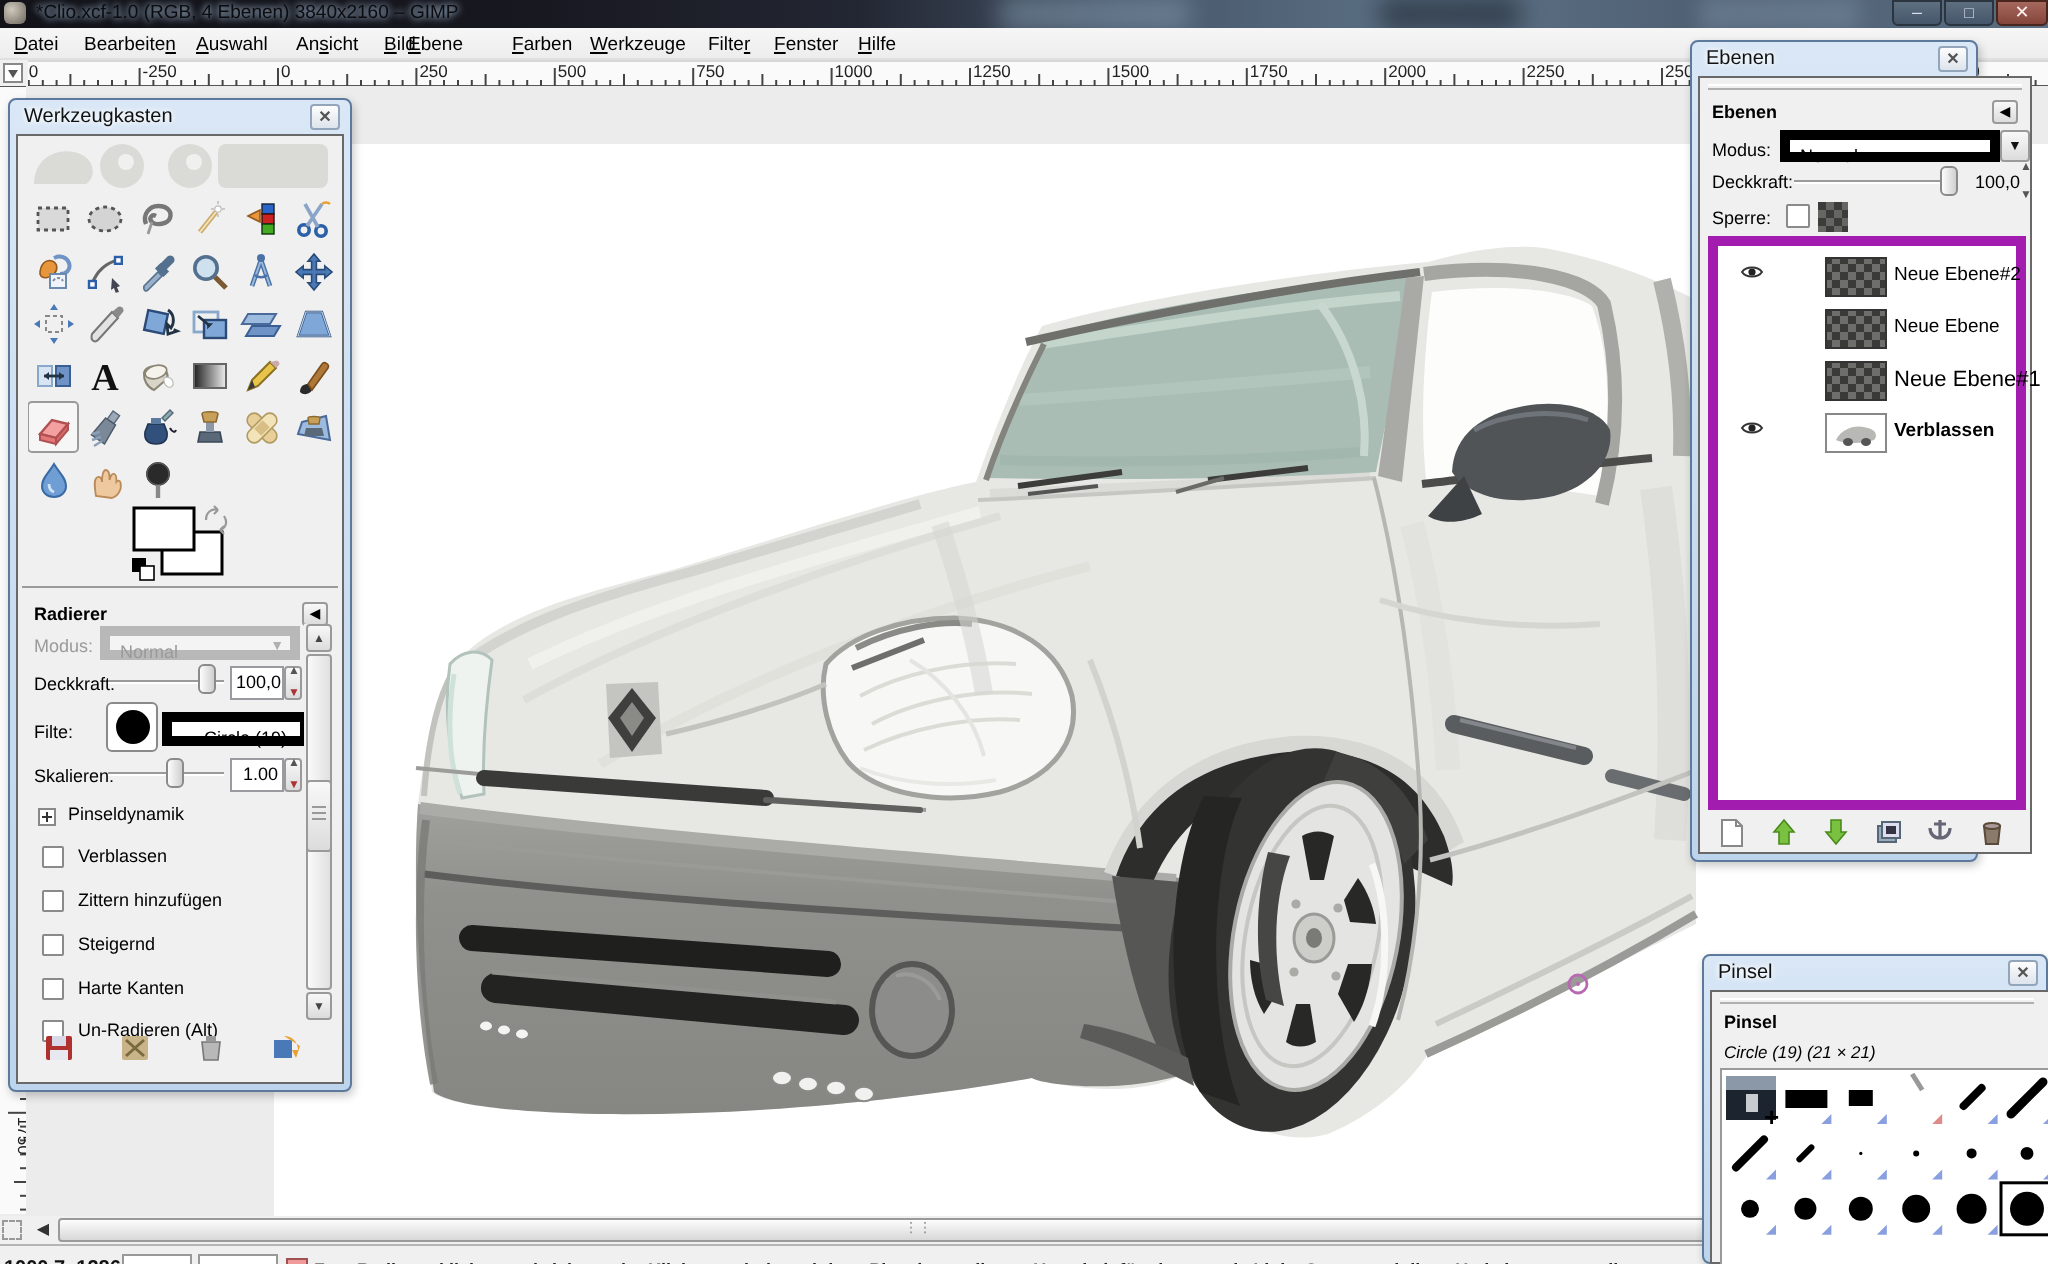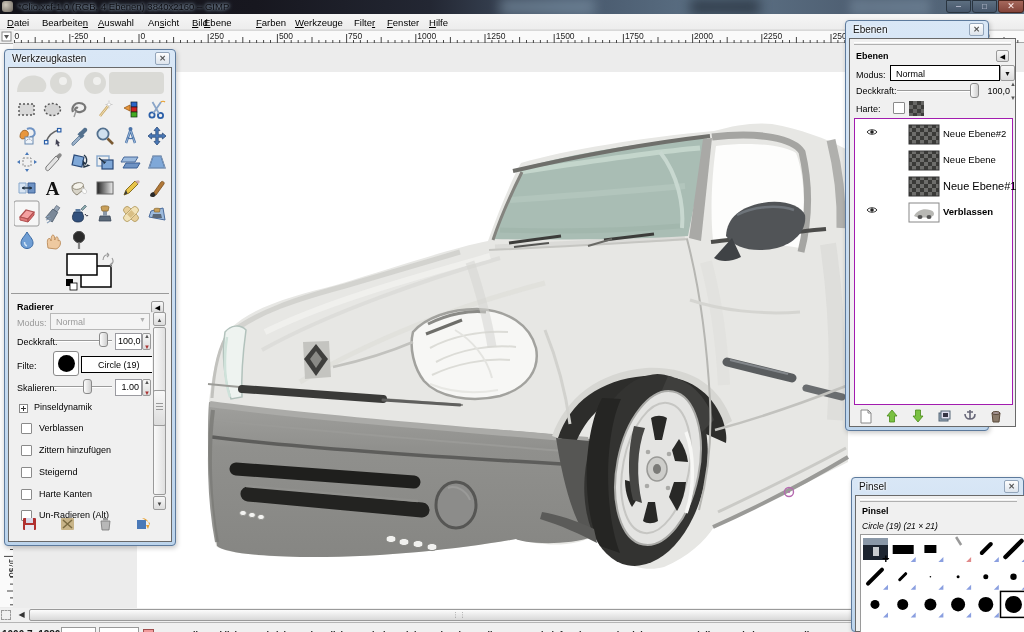--- a/index.html
+++ b/index.html
@@ -3,21 +3,21 @@
 *{margin:0;padding:0;box-sizing:border-box}
 body{width:1024px;height:632px;overflow:hidden;font-family:"Liberation Sans",sans-serif;position:relative;background:#ececec}
 .abs{position:absolute}
 .win{position:absolute;border-radius:4px;box-shadow:1px 2px 5px rgba(0,0,0,0.22);background:linear-gradient(#d9e7f6,#bcd4ec)}
 .winborder{position:absolute;inset:0;border:1px solid #5d7a9c;border-radius:4px;pointer-events:none}
 .wtitle{position:absolute;left:8px;top:4px;font-size:10px;color:#111;text-shadow:0 0 3px #fff,0 0 3px #fff}
 .wclose{position:absolute;width:15px;height:13px;background:linear-gradient(#fdfdfd,#dde4ec);border:1px solid #93a5ba;border-radius:2px;font-size:8px;line-height:12px;text-align:center;color:#555;font-weight:bold}
 .wcontent{position:absolute;background:#f0f0f0;border:1px solid #696969}
 .lbl{position:absolute;font-size:9px;color:#000;white-space:nowrap}
 .glbl{position:absolute;font-size:9px;color:#9a9a9a;white-space:nowrap}
-.field{position:absolute;background:#fff;border:1px solid #000000;font-size:9px}
+.field{position:absolute;background:#fff;border:5px solid #000000;font-size:9px}
 .slider-tr{position:absolute;height:2px;background:#9a9a9a;border-bottom:1px solid #fff}
 .shandle{position:absolute;width:9px;height:15px;background:linear-gradient(90deg,#fdfdfd,#cfcfcf);border:1px solid #8a8a8a;border-radius:3px}
 .spin{position:absolute;background:#fff;border:1px solid #9a9aa0;font-size:9px;text-align:right}
 .chk{position:absolute;width:11px;height:11px;background:#fff;border:1px solid #8a8a8a;border-radius:1px}
 .sbtn{position:absolute;background:linear-gradient(#f8f8f8,#dcdcdc);border:1px solid #9a9a9a;border-radius:2px}
 </style></head><body>
 
 <div class="abs" style="left:0;top:0;width:1024px;height:14px;overflow:hidden;background:linear-gradient(90deg,#121218 0%,#17171f 25%,#232733 42%,#46566a 55%,#5d7286 70%,#4d5d70 85%,#5a6e82 100%)">
  <div class="abs" style="left:500px;top:-2px;width:95px;height:18px;background:#7d93a6;filter:blur(6px);opacity:.6"></div>
  <div class="abs" style="left:690px;top:-2px;width:70px;height:18px;background:#2c3744;filter:blur(6px);opacity:.8"></div>
@@ -732,34 +732,34 @@
       </div>
   <div class="sbtn" style="left:150px;top:26px;width:15px;height:16px;text-align:center;font-size:7px;line-height:15px;color:#111">▼</div>
   <div class="lbl" style="left:6px;top:47px">Deckkraft:</div>
   <div class="slider-tr" style="left:47px;top:51px;width:78px"></div>
   <div class="shandle" style="left:120px;top:44px"></div>
   <div class="spin" style="left:134px;top:46px;width:26px;height:15px;border:none;background:none;padding:1px 0;font-size:9px">100,0</div>
   <div class="abs" style="left:160px;top:44px;width:7px;height:16px">
         <span style="position:absolute;top:-2px;font-size:6px;color:#555">▲</span>
         <span style="position:absolute;bottom:-2px;font-size:6px;color:#555">▼</span>
       </div>
-  <div class="lbl" style="left:6px;top:65px">Harte:</div>
+  <div class="lbl" style="left:6px;top:65px">Sperre:</div>
   <div class="chk" style="left:43px;top:63px;width:12px;height:12px"></div>
   <svg class="abs" style="left:59px;top:62px" width="15" height="15">
         <defs>
           <pattern id="chk" width="8" height="8" patternUnits="userSpaceOnUse">
             <rect width="8" height="8" fill="#666664"></rect>
             <rect width="4" height="4" fill="#3c3c3a"></rect>
             <rect x="4" y="4" width="4" height="4" fill="#3c3c3a"></rect>
           </pattern>
         </defs>
         <rect width="15" height="15" fill="url(#chk)"></rect>
       </svg>
 
-  <div class="abs" style="left:4px;top:79px;width:159px;height:287px;background:#fff;border:1px solid #a21caf">
+  <div class="abs" style="left:4px;top:79px;width:159px;height:287px;background:#fff;border:5px solid #a21caf">
    <svg class="abs" style="left:11px;top:8px" width="12" height="10" viewBox="0 0 12 10">
           <path d="M1,5 C3,2 9,2 11,5 C9,8 3,8 1,5 Z" fill="#fff" stroke="#333" stroke-width="1"></path>
           <circle cx="6" cy="5" r="1.8" fill="#222"></circle>
         </svg>
    <svg class="abs" style="left:53px;top:5px" width="32" height="21">
           <rect x="1" y="1" width="30" height="19" fill="url(#chk2)" stroke="#333"></rect>
         </svg>
    <div class="lbl" style="left:88px;top:9px;font-size:9.5px">Neue Ebene#2</div>
    <svg class="abs" style="left:53px;top:31px" width="32" height="21">
           <rect x="1" y="1" width="30" height="19" fill="url(#chk2)" stroke="#333"></rect>

